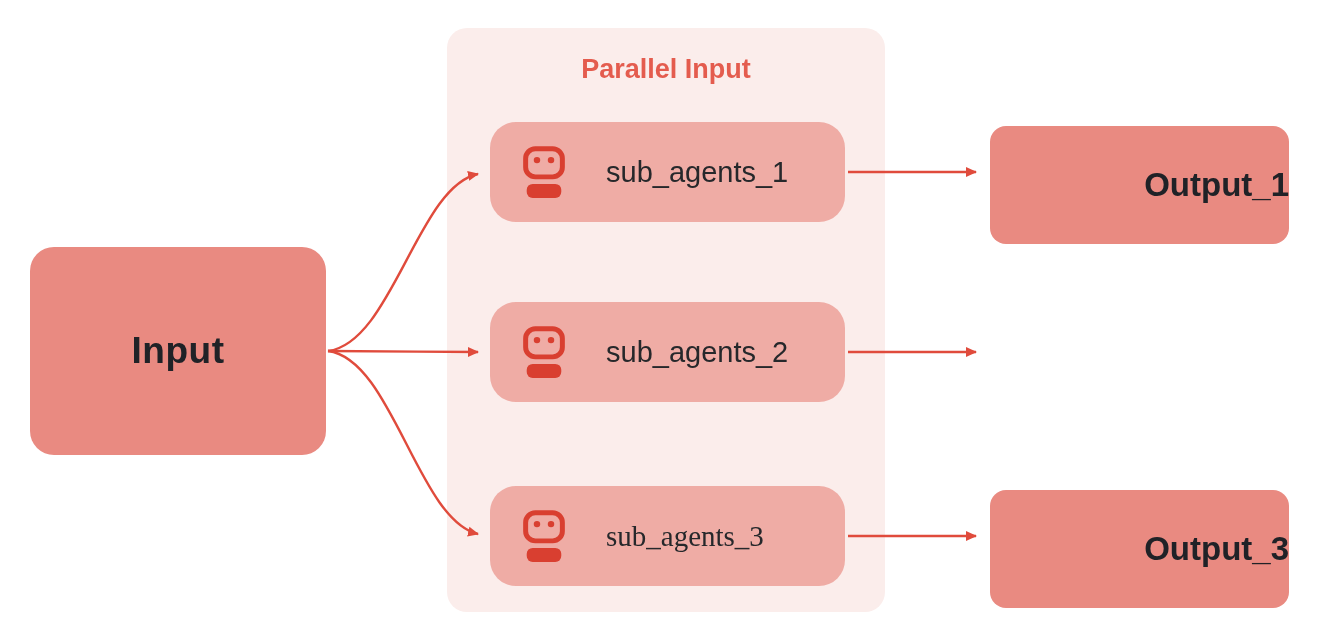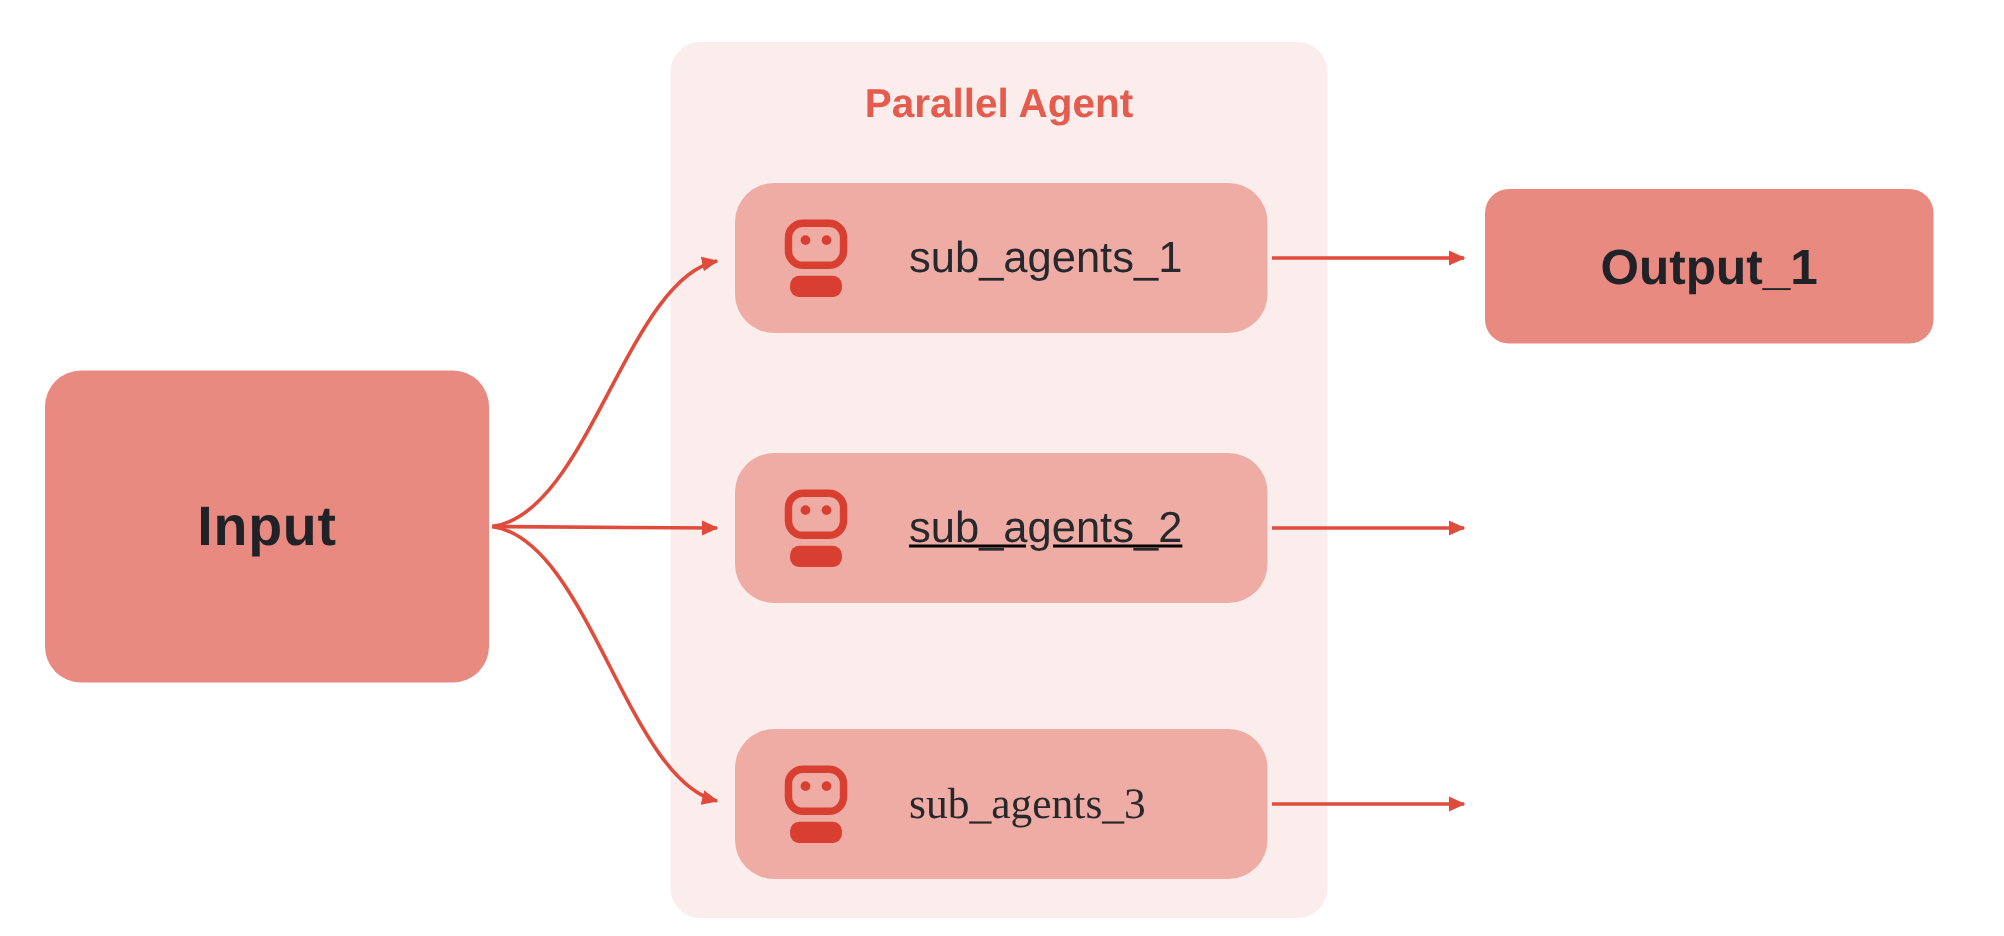--- a/index.html
+++ b/index.html
@@ -50,33 +50,33 @@
 
   .sub-node {
     position: absolute; left: 490px; width: 355px; height: 100px;
     background: var(--sub-agent-fill, #efaca5);
     border-radius: 26px;
     display: flex; align-items: center;
     padding-left: 28px; gap: 36px;
     z-index: 2;
   }
   .sub-node.row-1 { top: 122px; }
-  .sub-node.row-2 { top: 302px; text-decoration: underline; }
+  .sub-node.row-2 { top: 302px; }
   .sub-node.row-3 { top: 486px; font-family: Liberation Serif, serif; }
   .sub-label { font-size: 29px; color: #26282b; }
   .robot { width: 52px; height: 54px; display: inline-flex; }
   .robot svg { width: 100%; height: 100%; }
   .robot .stroke { fill: none; stroke: var(--robot-icon, #d93f30); stroke-width: 4.6; }
   .robot .fill { fill: var(--robot-icon, #d93f30); }
 
   .out-node {
-    position: absolute; left: 990px; width: 299px; height: 103px;
+    position: absolute; left: 990px; width: 299px; height: 118px;
     background: var(--node-fill, #e98a81);
     border-radius: 16px;
-    display: flex; align-items: center; justify-content: center;
+    display: flex; align-items: center; justify-content: flex-end;
     z-index: 2;
   }
   .out-node.row-1 { top: 126px; }
   .out-node.row-2 { top: 306px; }
   .out-node.row-3 { top: 490px; }
   .out-label { font-size: 33px; font-weight: bold; color: var(--label-text, #202227); }
 </style>
 </head>
 <body>
 
@@ -94,21 +94,21 @@
     <path class="edge" d="M848,172 L976,172" marker-end="url(#ah)"></path>
     <path class="edge" d="M848,352 L976,352" marker-end="url(#ah)"></path>
     <path class="edge" d="M848,536 L976,536" marker-end="url(#ah)"></path>
   </svg>
 
   <div class="input-node">
     <span class="big-label">Input</span>
   </div>
 
   <div class="group"></div>
-  <div class="group-title">Parallel Agent</div>
+  <div class="group-title">Parallel Input</div>
 
   <div class="sub-node row-1">
     <span class="robot">
       <svg viewBox="0 0 48 50" xmlns="http://www.w3.org/2000/svg">
         <rect class="stroke" x="7" y="3.5" width="34" height="26" rx="9"></rect>
         <circle class="fill" cx="17.5" cy="14" r="3"></circle>
         <circle class="fill" cx="30.5" cy="14" r="3"></circle>
         <rect class="fill" x="8" y="36" width="32" height="13" rx="5.5"></rect>
       </svg>
     </span>
@@ -135,14 +135,17 @@
         <circle class="fill" cx="30.5" cy="14" r="3"></circle>
         <rect class="fill" x="8" y="36" width="32" height="13" rx="5.5"></rect>
       </svg>
     </span>
     <span class="sub-label">sub_agents_3</span>
   </div>
 
   <div class="out-node row-1">
     <span class="out-label">Output_1</span>
   </div>
+  <div class="out-node row-3">
+    <span class="out-label">Output_3</span>
+  </div>
 
 </div>
 
 </body></html>

